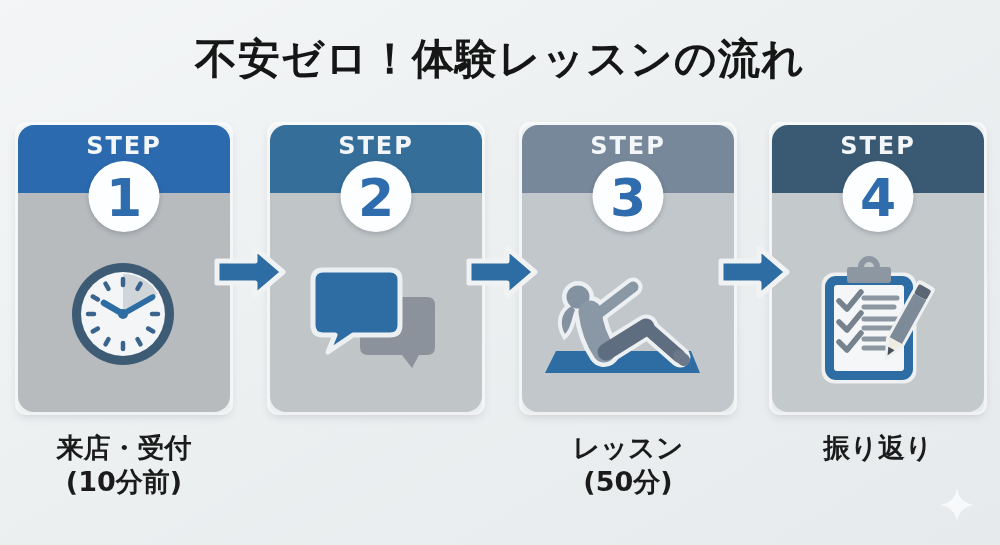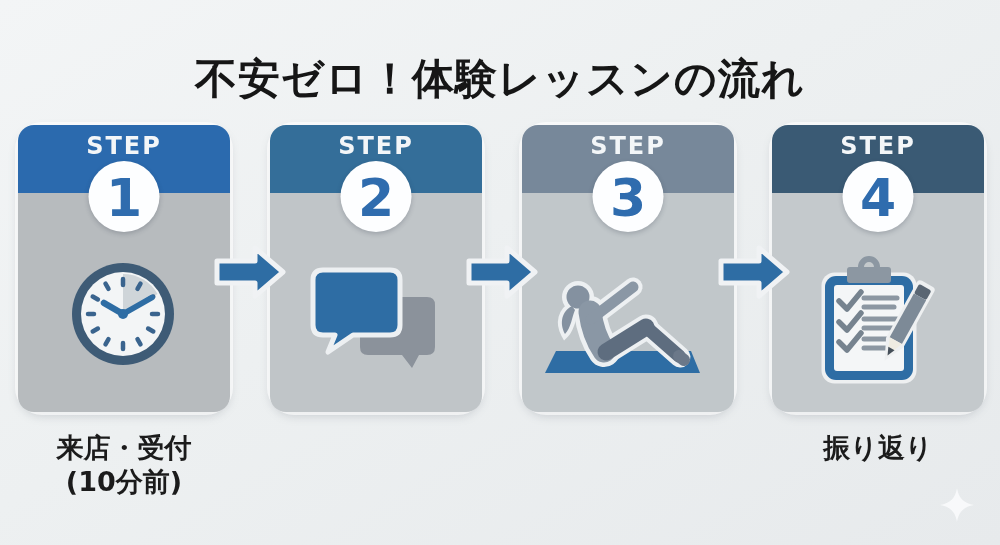--- a/index.html
+++ b/index.html
@@ -5,24 +5,23 @@
   html,body { margin:0; padding:0; }
   .canvas {
     position:relative; width:1000px; height:545px; overflow:hidden;
     background:linear-gradient(150deg,#f3f5f6 0%,#edf0f1 45%,#e7eaec 100%);
     font-family:"DejaVu Sans","Liberation Sans",sans-serif;
   }
   .title {
     position:absolute; top:31px; left:0; width:100%;
     text-align:center; font-size:42px; font-weight:900; color:#161616;
     letter-spacing:1px;
-    margin-top:20px;
   }
   .card {
-    position:absolute; top:125px; width:212px; height:287px; border-radius:24px;
+    position:absolute; top:125px; width:212px; height:287px; border-radius:8px;
     box-shadow:0 0 0 3px rgba(255,255,255,.65), 0 4px 10px rgba(110,120,130,.28);
   }
   .card-header { height:68px; border-radius:16px 16px 0 0; text-align:center; }
   .step-label {
     padding-top:7px; font-size:24px; font-weight:700; color:#f3f6f8;
     letter-spacing:2px;
   }
   .card-body { height:219px; border-radius:0 0 16px 16px; position:relative; }
   .badge {
     position:absolute; top:36px; left:50%; transform:translateX(-50%);
@@ -187,20 +186,24 @@
   <div class="arrow" style="left:718px">
     <svg viewBox="0 0 72 56" width="72" height="56">
       <polygon points="3,17 41,17 41,4 69,28 41,52 41,39 3,39" stroke="#f0f2f4" stroke-width="5" stroke-linejoin="round" fill="#2e6da4"></polygon>
     </svg>
   </div>
 
   <div class="caption" style="left:-6px">
     <div>来店・受付</div>
     <div>(10分前)</div>
   </div>
+  <div class="caption" style="left:498px">
+    <div>レッスン</div>
+    <div>(50分)</div>
+  </div>
   <div class="caption" style="left:748px">
     <div>振り返り</div>
     <div></div>
   </div>
 
   <div class="sparkle">
     <svg viewBox="0 0 38 38" width="38" height="38">
       <path d="M19,2 C20.5,12 26,17.5 36,19 C26,20.5 20.5,26 19,36 C17.5,26 12,20.5 2,19 C12,17.5 17.5,12 19,2 Z" fill="#fafbfc" opacity="0.9"></path>
     </svg>
   </div>

